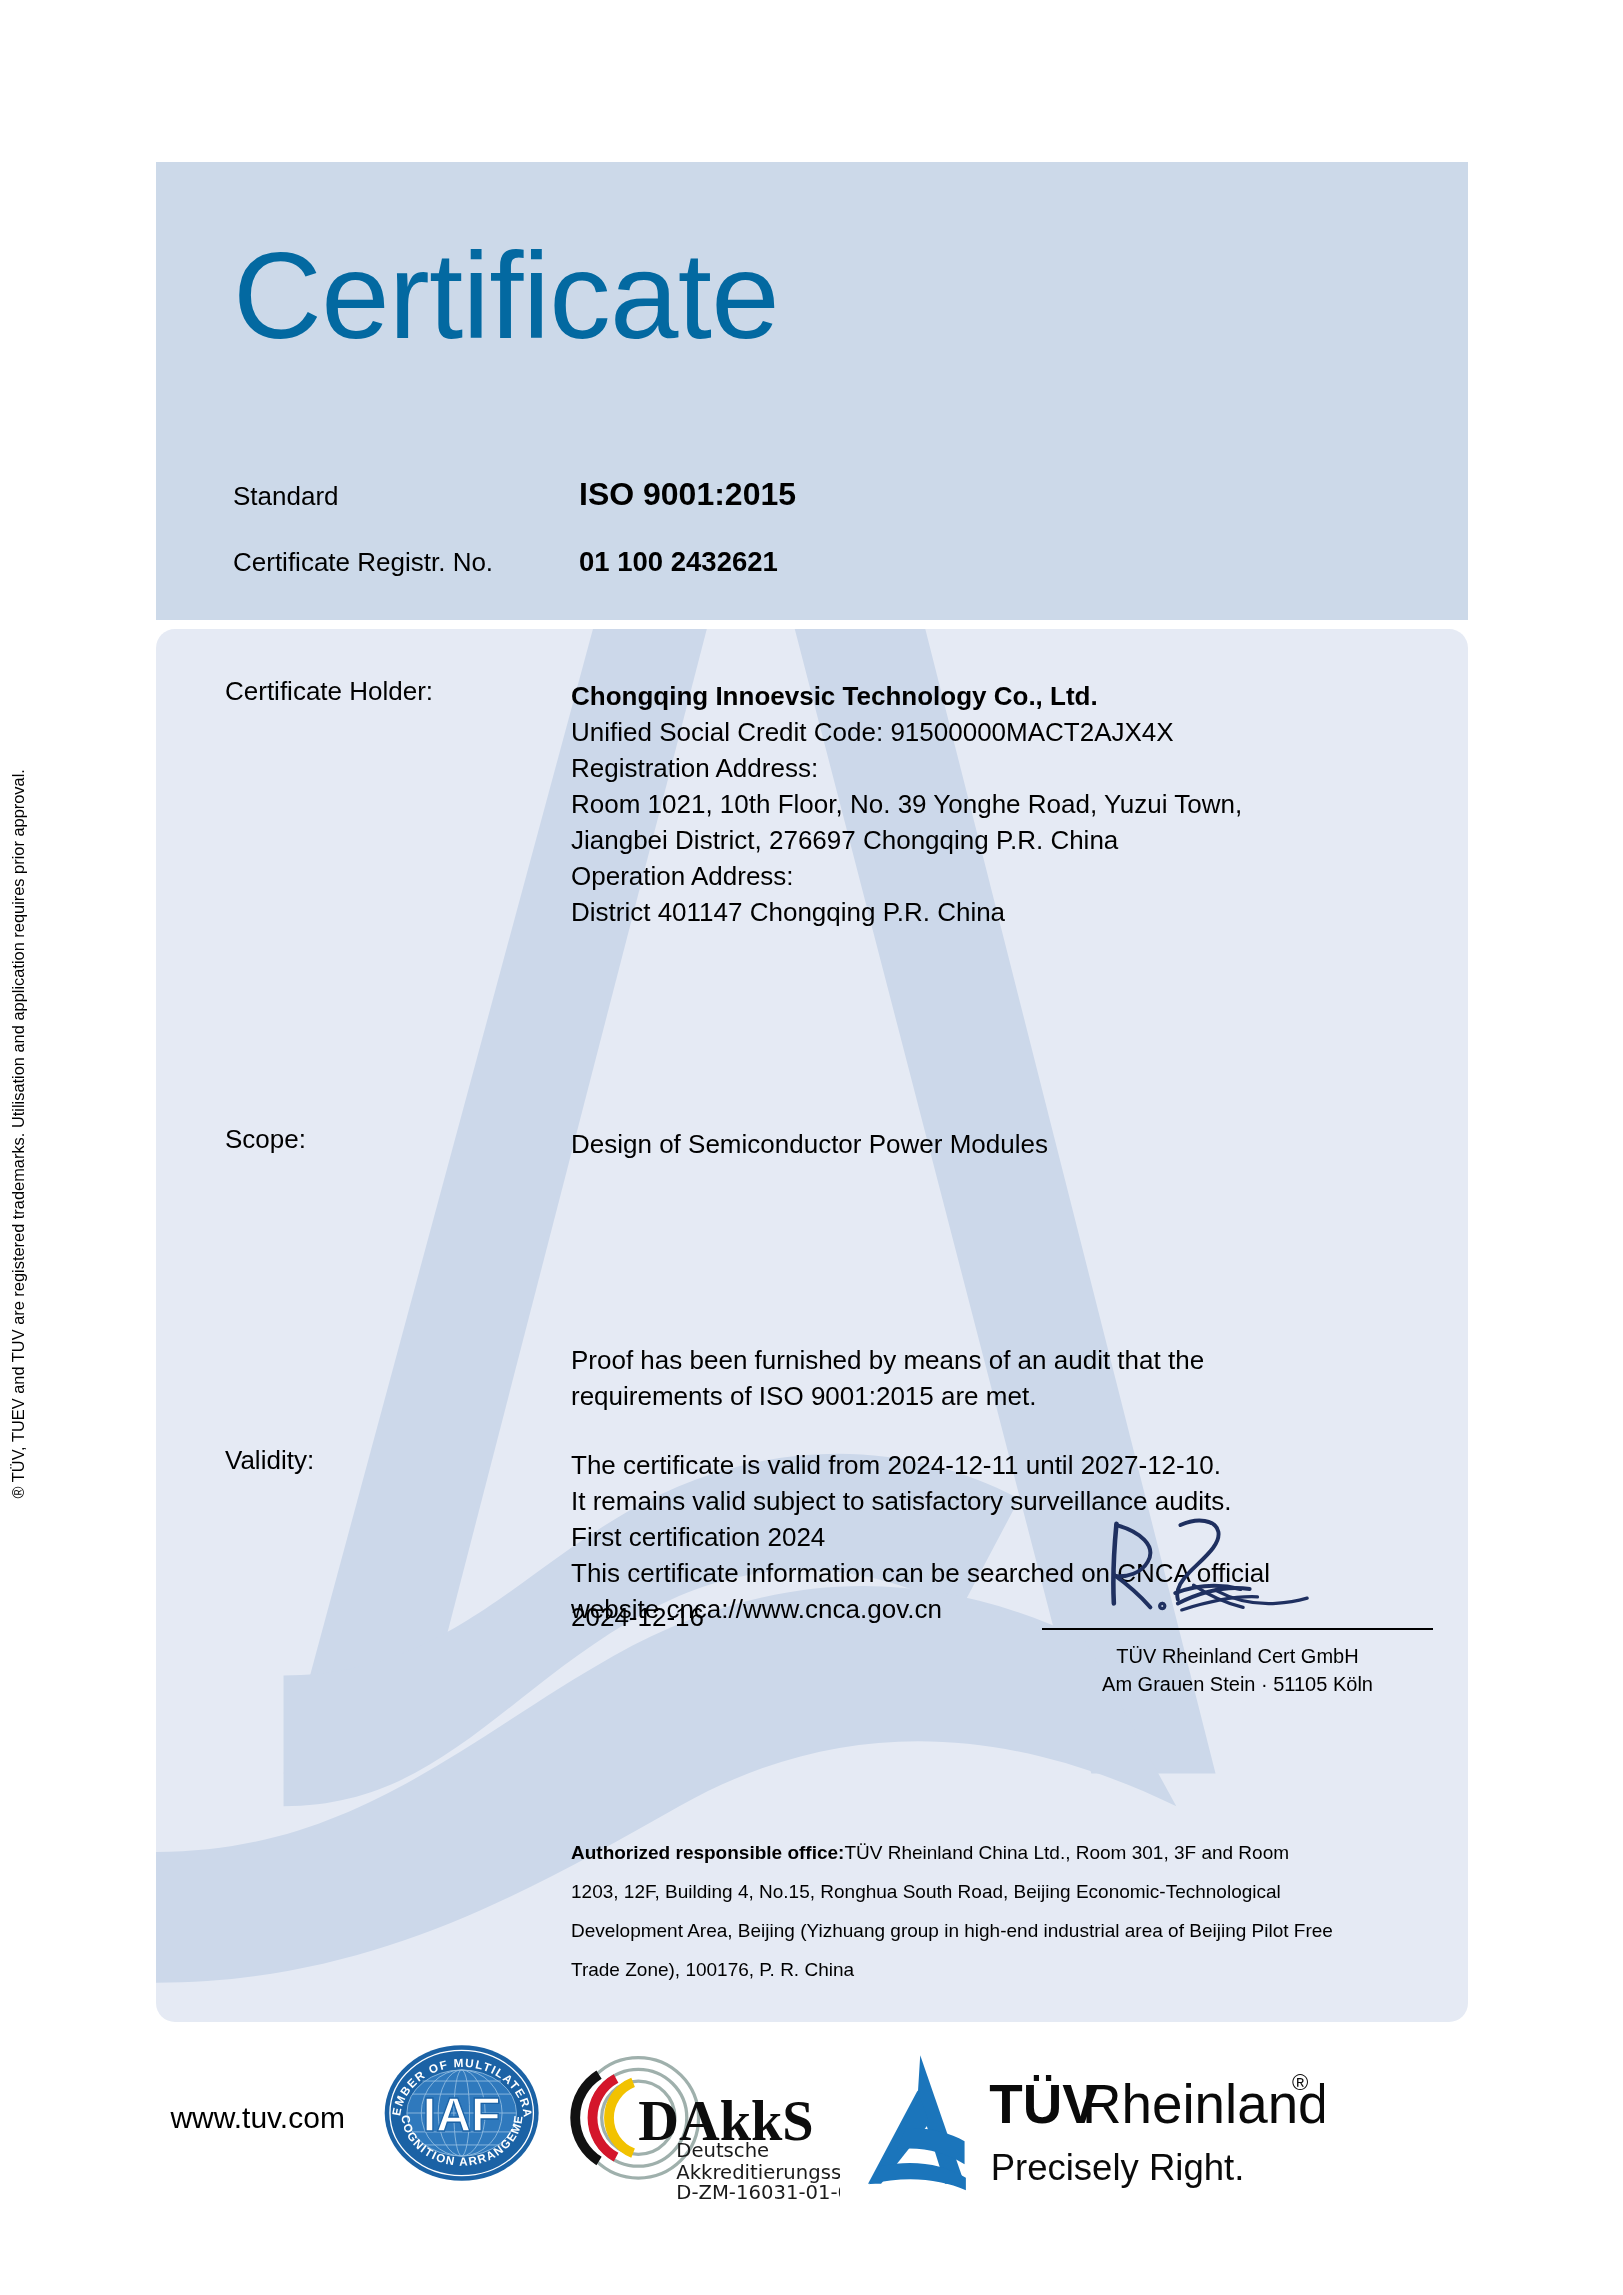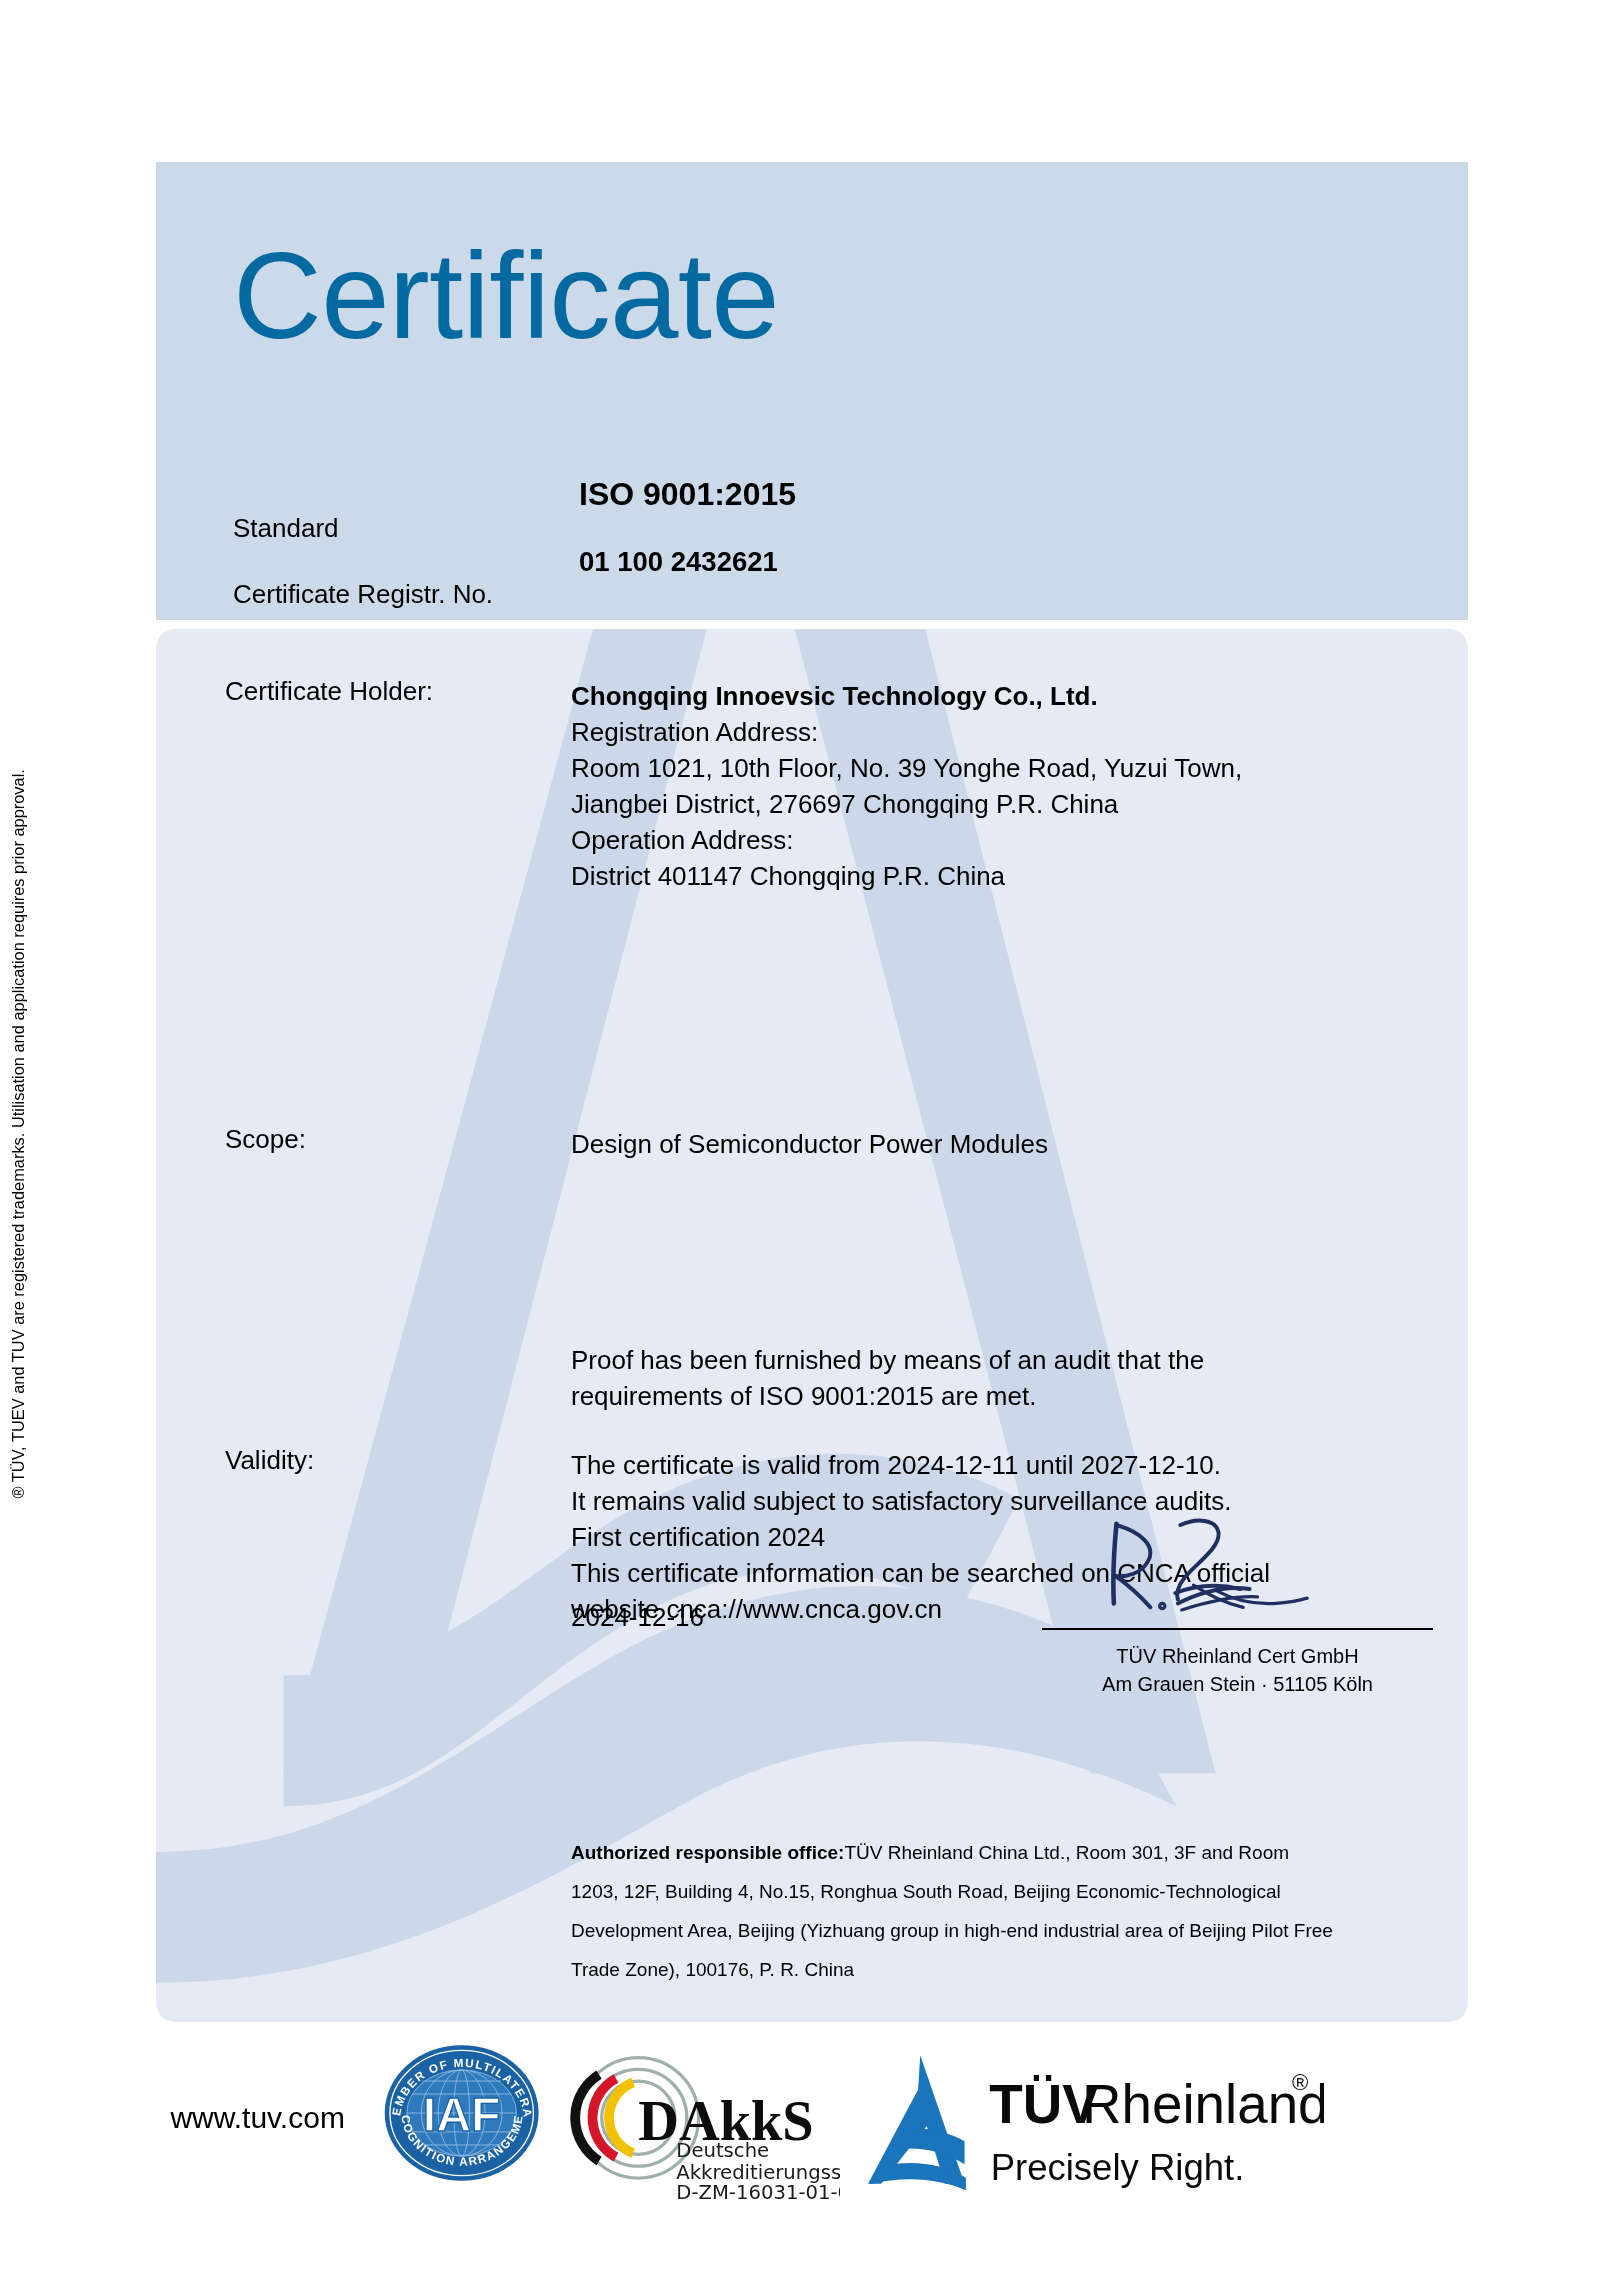--- a/index.html
+++ b/index.html
@@ -28,21 +28,21 @@
     position:absolute; left:156px; top:162px;
     width:1312px; height:458px;
     background:#ccd9e9;
   }
   #cert-title{
     position:absolute; left:77px; top:72px;
     font-size:123px; line-height:1; letter-spacing:-0.7px;
     font-weight:400; color:#0369a1;
   }
   .hdr-row{position:absolute; left:77px; font-size:26px; line-height:1;}
-  .hdr-row .lbl{position:absolute; left:0; top:0; white-space:nowrap;margin-top:32px;}
+  .hdr-row .lbl{position:absolute; left:0; top:0; white-space:nowrap;}
   .hdr-row .val{position:absolute; left:346px; top:-2px; font-weight:bold; white-space:nowrap;}
   #row-standard{top:321px;}
   #row-standard .val{font-size:32px; top:-5.2px;}
   #row-regno{top:387px;}
   #row-regno .val{font-size:27.5px; top:-1.3px;}
 
   
   #body-panel{
     position:absolute; left:156px; top:629px;
     width:1312px; height:1393px;
@@ -147,20 +147,21 @@
                C 570 1930 330 2070 0 2070 Z"></path>
     </g>
   </svg>
 
   <div id="body-content">
 
     <div class="brow" id="row-holder">
       <span class="lbl">Certificate Holder:</span>
       <div class="blk">
         <div class="bold">Chongqing Innoevsic Technology Co., Ltd.</div>
+        <div>Unified Social Credit Code: 91500000MACT2AJX4X</div>
         <div>Registration Address:</div>
         <div>Room 1021, 10th Floor, No. 39 Yonghe Road, Yuzui Town,</div>
         <div>Jiangbei District, 276697 Chongqing P.R. China</div>
         <div>Operation Address:</div>
         <div>District 401147 Chongqing P.R. China</div>
       </div>
     </div>
 
     <div class="brow" id="row-scope">
       <span class="lbl">Scope:</span>

